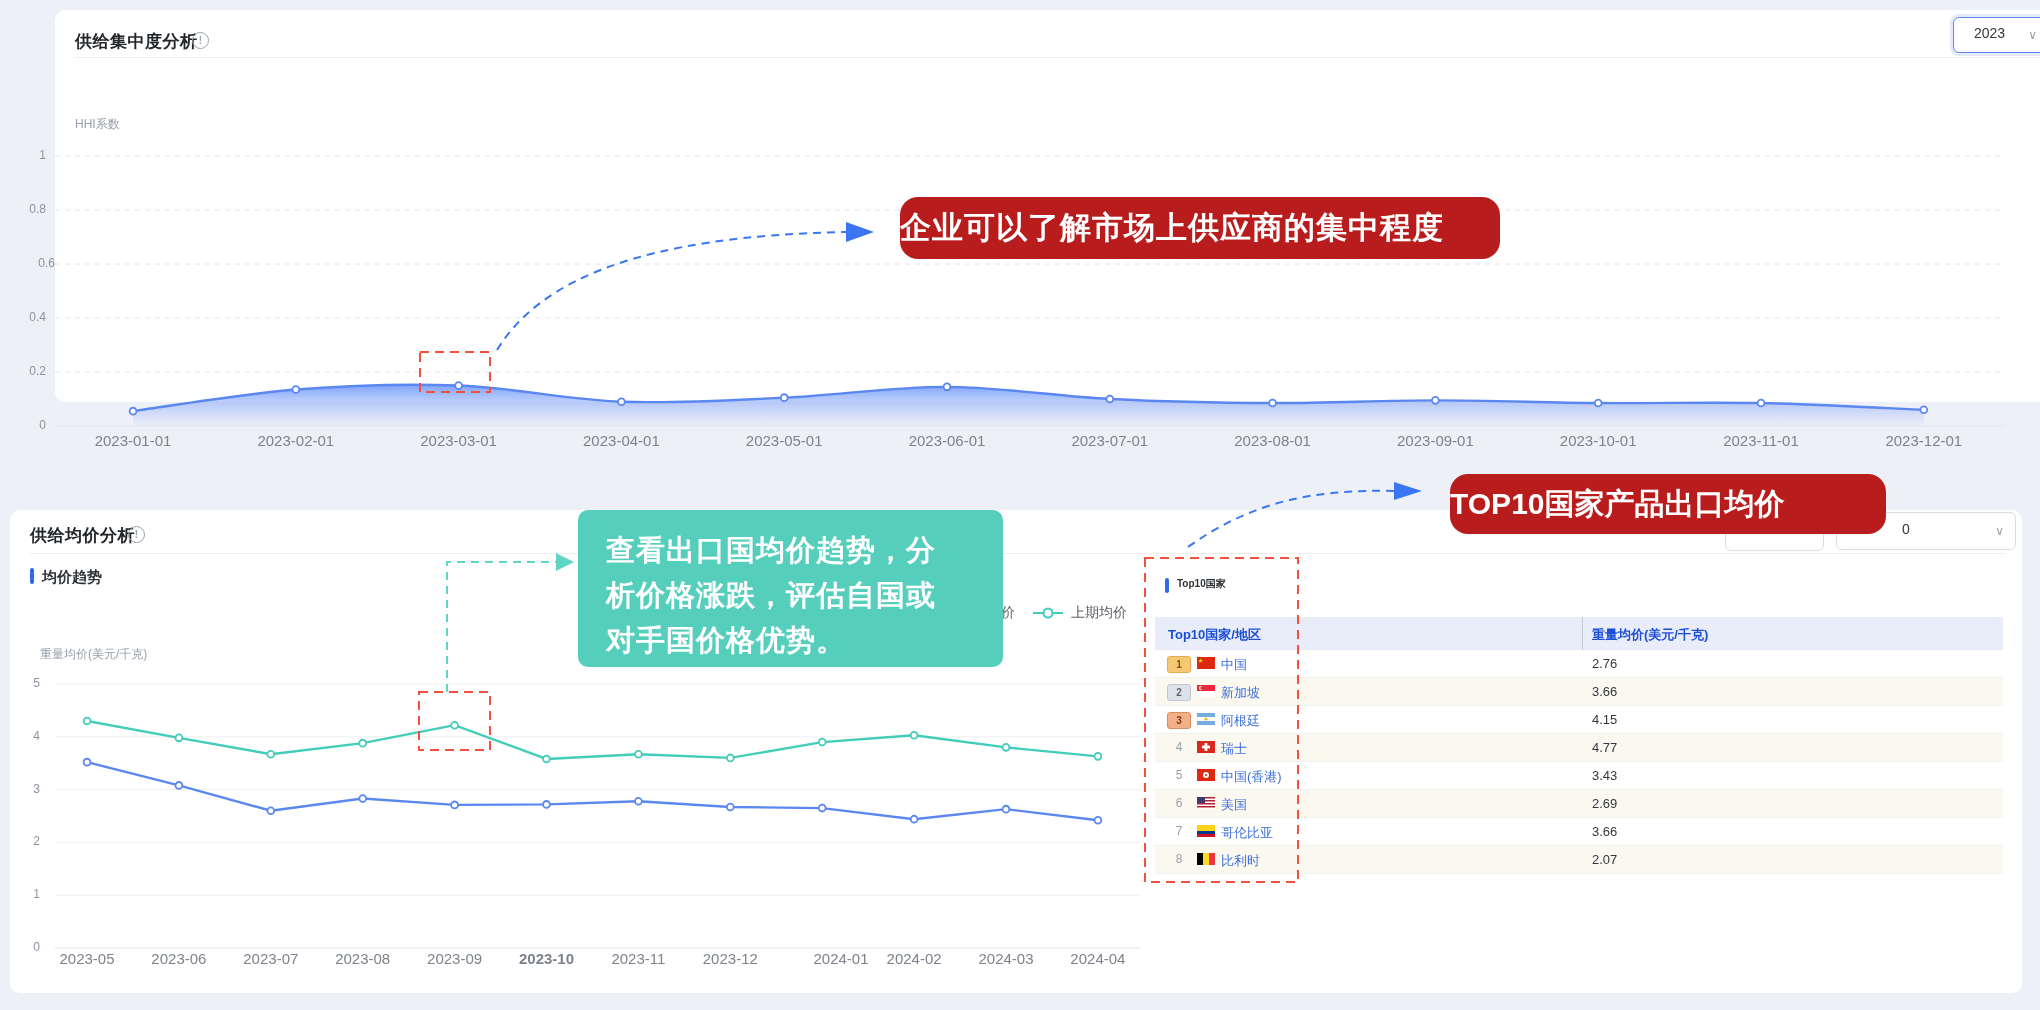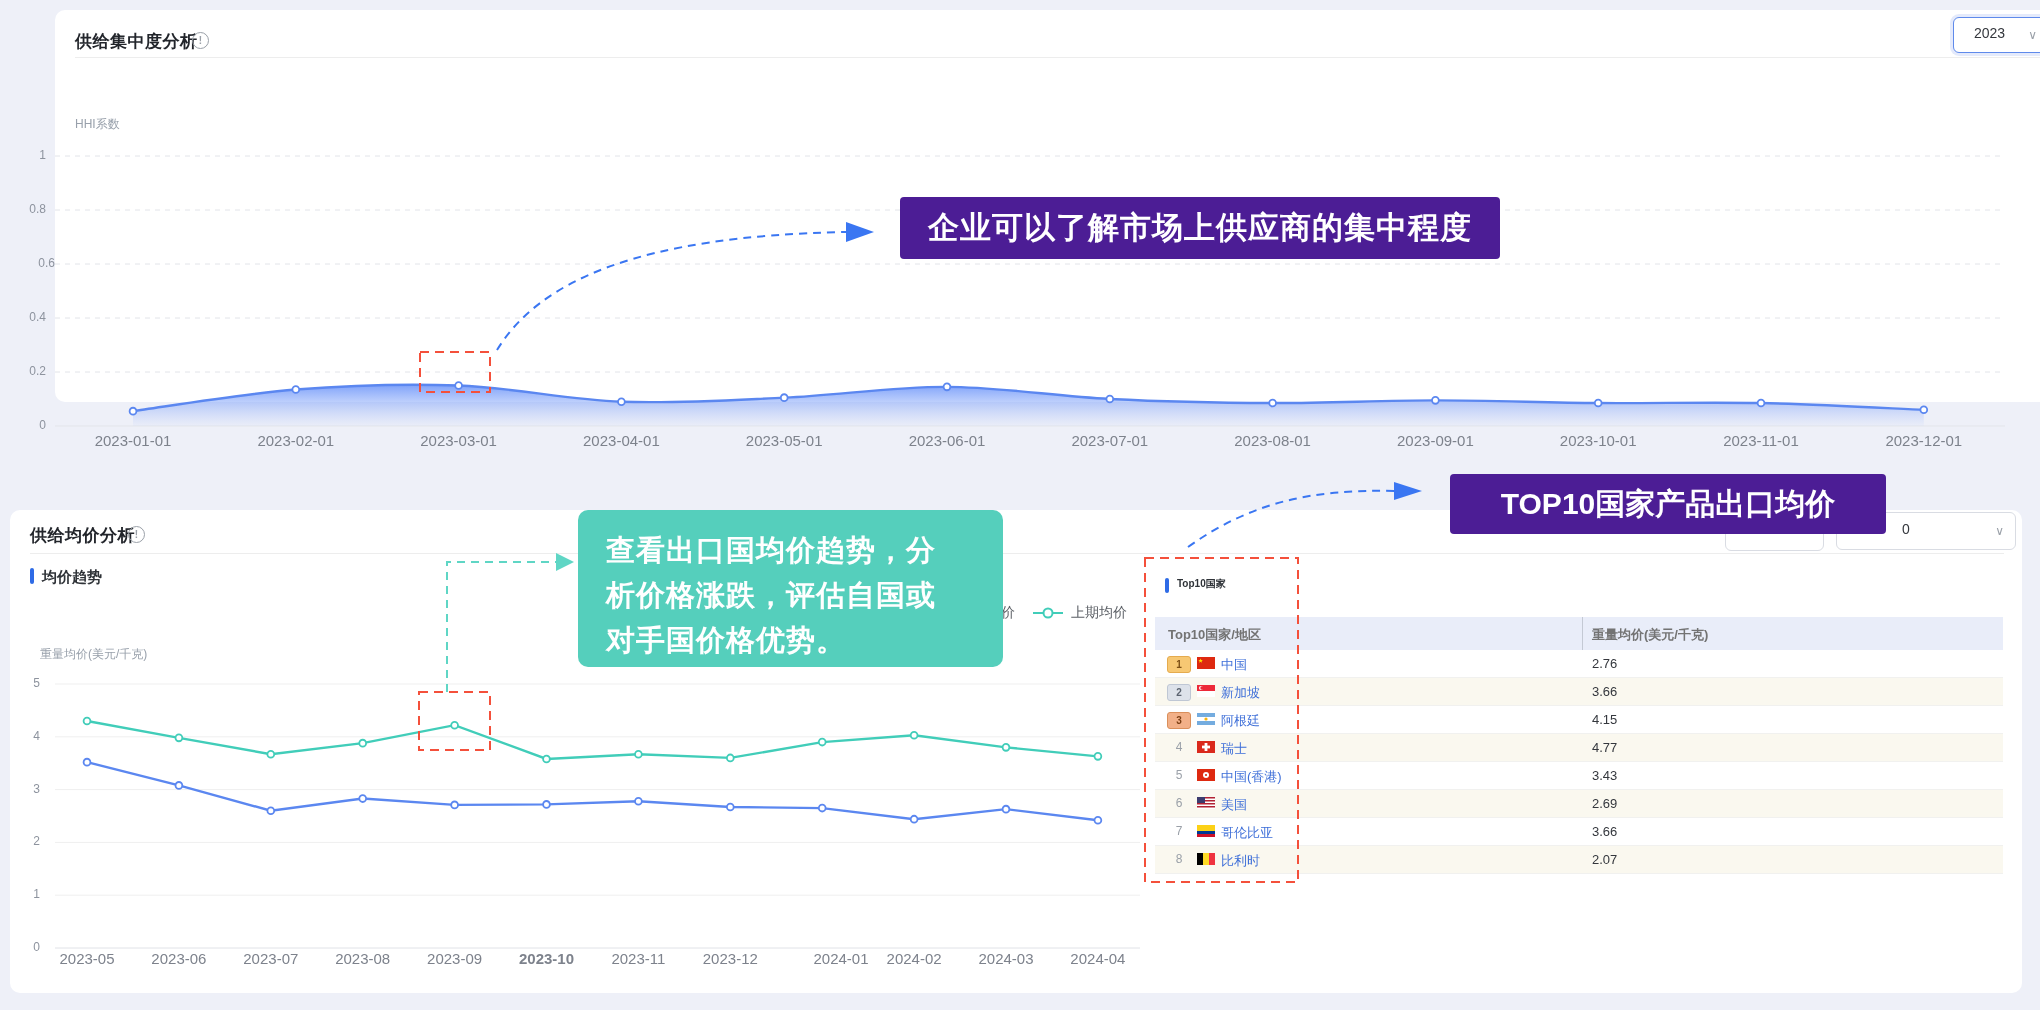--- a/index.html
+++ b/index.html
@@ -19,30 +19,30 @@
   .select{position:absolute;background:#fff;border:1px solid #d9dce3;border-radius:6px;font-size:14px;color:#34373d;}
   .select .chev{position:absolute;right:11px;top:50%;transform:translateY(-50%);color:#9aa0a8;font-size:12px;}
   #year-select{left:1898px;top:7px;width:94px;height:34px;border:1.4px solid #5f8aeb;box-shadow:0 0 0 3px rgba(62,107,230,.14);}
   #year-select .val{position:absolute;left:20px;top:7px;}
   #filter-select-1{left:1715px;top:5px;width:97px;height:34px;}
   #filter-select-2{left:1826px;top:2px;width:178px;height:36px;}
   #filter-select-2 .val{position:absolute;left:65px;top:8px;}
   .legend-item{position:absolute;display:flex;align-items:center;font-size:14px;color:#5c6066;}
   .legend-marker{position:relative;width:30px;height:2px;margin-right:8px;}
   .legend-marker .dot{position:absolute;left:50%;top:50%;transform:translate(-50%,-50%);width:7px;height:7px;border-radius:50%;background:#fff;border:2px solid currentColor;}
-  .callout{position:absolute;background:#4c1d95;border-radius:4px;color:#fff;font-weight:700;text-align:center;z-index:10;}
+  .callout{position:absolute;background:#b91c1c;border-radius:18px;color:#fff;font-weight:700;text-align:left;z-index:10;}
   #callout-1{left:900px;top:197px;width:600px;height:62px;font-size:31px;line-height:62px;letter-spacing:1px;}
   #callout-2{left:1450px;top:474px;width:436px;height:60px;font-size:30px;line-height:60px;}
   #tour-tooltip{position:absolute;left:578px;top:510px;width:425px;height:157px;background:#55cfbc;border-radius:10px;
     color:#fff;font-size:29px;font-weight:700;line-height:45px;padding:18px 0 0 28px;box-sizing:border-box;
     white-space:pre-line;z-index:10;letter-spacing:1px;}
   #overlay{position:absolute;left:0;top:0;z-index:5;pointer-events:none;}
   
   #t10-table{position:absolute;left:1145px;top:107px;width:848px;}
-  .t10-header{position:relative;height:33px;background:#e9edf9;font-size:13px;font-weight:700;color:#737373;}
+  .t10-header{position:relative;height:33px;background:#e9edf9;font-size:13px;font-weight:700;color:#1d4ed8;}
   .t10-header .c1{position:absolute;left:13px;top:9px;}
   .t10-header .c2{position:absolute;left:437px;top:9px;}
   .t10-header .vdiv{position:absolute;left:427px;top:0;width:1px;height:33px;background:#c4c9d4;}
   .t10-row{position:relative;height:27px;border-bottom:1px solid #f1f1ef;background:#fff;font-size:13px;}
   .t10-row:nth-child(even){background:#faf8ef;}
   .t10-row .rank{position:absolute;left:14px;top:6px;width:20px;text-align:center;color:#9aa0a8;font-size:12px;}
   .t10-row .medal{position:absolute;left:12px;top:6px;width:22px;height:15px;border-radius:3px;font-size:10px;font-weight:700;text-align:center;line-height:15px;}
   .m1{background:#f7c873;border:1px solid #e5ab4e;color:#7c4f14;}
   .m2{background:#dde2ea;border:1px solid #bfc7d4;color:#5b6370;}
   .m3{background:#f2b088;border:1px solid #da8f5b;color:#7c3f14;}

